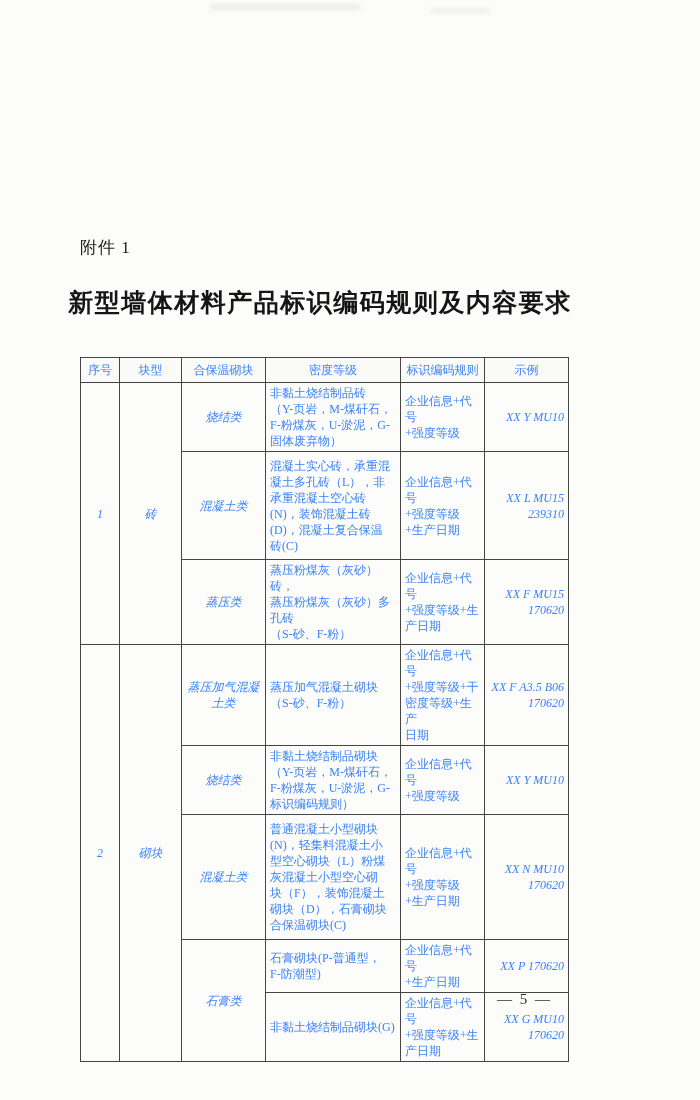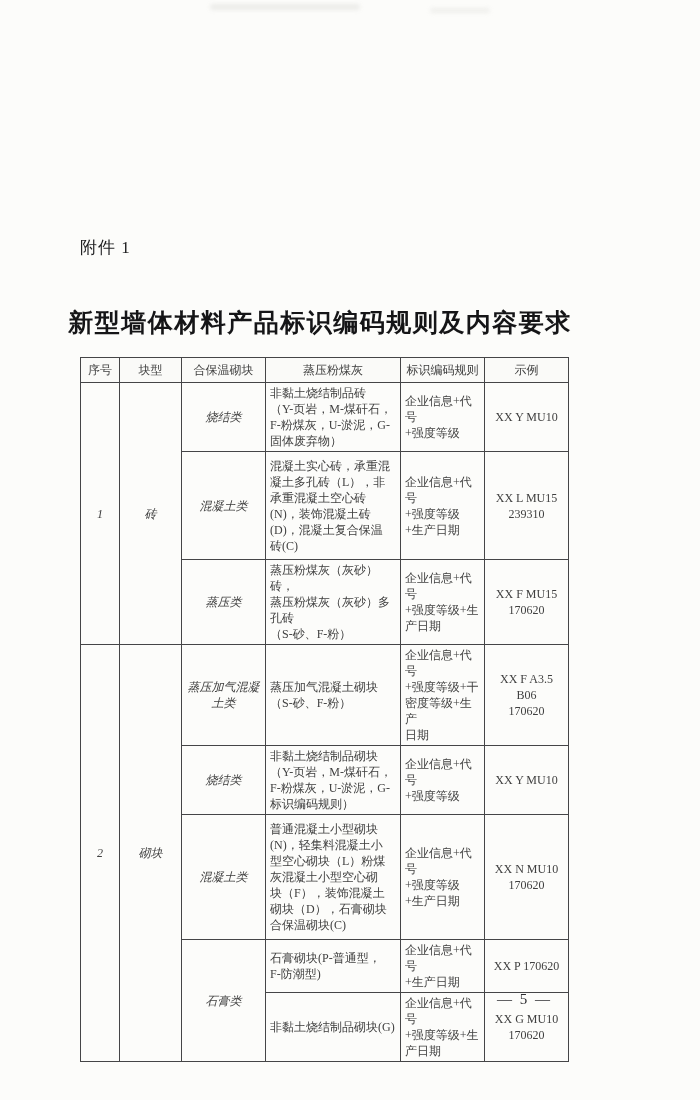--- a/index.html
+++ b/index.html
@@ -45,53 +45,53 @@
     position: absolute;
     left: 0;
     top: 286px;
     width: 640px;
     text-align: center;
     font-family: "Liberation Sans", "DejaVu Sans", sans-serif;
     font-weight: bold;
     font-size: 25px;
     letter-spacing: 1.5px;
     color: #151517;
-    margin-top: 20px;
   }
   table.materials-table {
     position: absolute;
     left: 80px;
     top: 357px;
     width: 488px;
     border-collapse: collapse;
     table-layout: fixed;
     font-size: 12px;
     line-height: 16px;
-    color: #404040;
+    color: #3b82f6;
   }
   .materials-table th,
   .materials-table td {
     border: 1px solid #454547;
     padding: 2px 4px;
     vertical-align: middle;
     font-weight: normal;
     overflow: hidden;
   }
   .materials-table th {
     height: 20px;
     text-align: center;
     background: #fafaf8;
   }
   .cell-center { text-align: center; font-style: italic; }
   .cell-left   { text-align: left; }
   .pre { white-space: pre-line; }
   .example-cell {
-    text-align: center;
+    text-align: right;
     font-family: "Liberation Serif", "DejaVu Serif", serif;
     white-space: pre-line;
+    font-style: italic;
   }
   .page-number {
     position: absolute;
     left: 497px;
     top: 991px;
     font-size: 15px;
     letter-spacing: 2px;
     color: #2a2a2e;
   }
 </style>
@@ -114,21 +114,21 @@
       <col style="width:84px">
       <col style="width:135px">
       <col style="width:84px">
       <col style="width:84px">
     </colgroup>
     <thead>
       <tr>
         <th>序号</th>
         <th>块型</th>
         <th>合保温砌块</th>
-        <th>蒸压粉煤灰</th>
+        <th>密度等级</th>
         <th>标识编码规则</th>
         <th>示例</th>
       </tr>
     </thead>
     <tbody>
 
       <tr style="height:66px;">
         <td class="cell-center" rowspan="3">1</td>
         <td class="cell-center" rowspan="3">砖</td>
         <td class="cell-center pre">烧结类</td>

